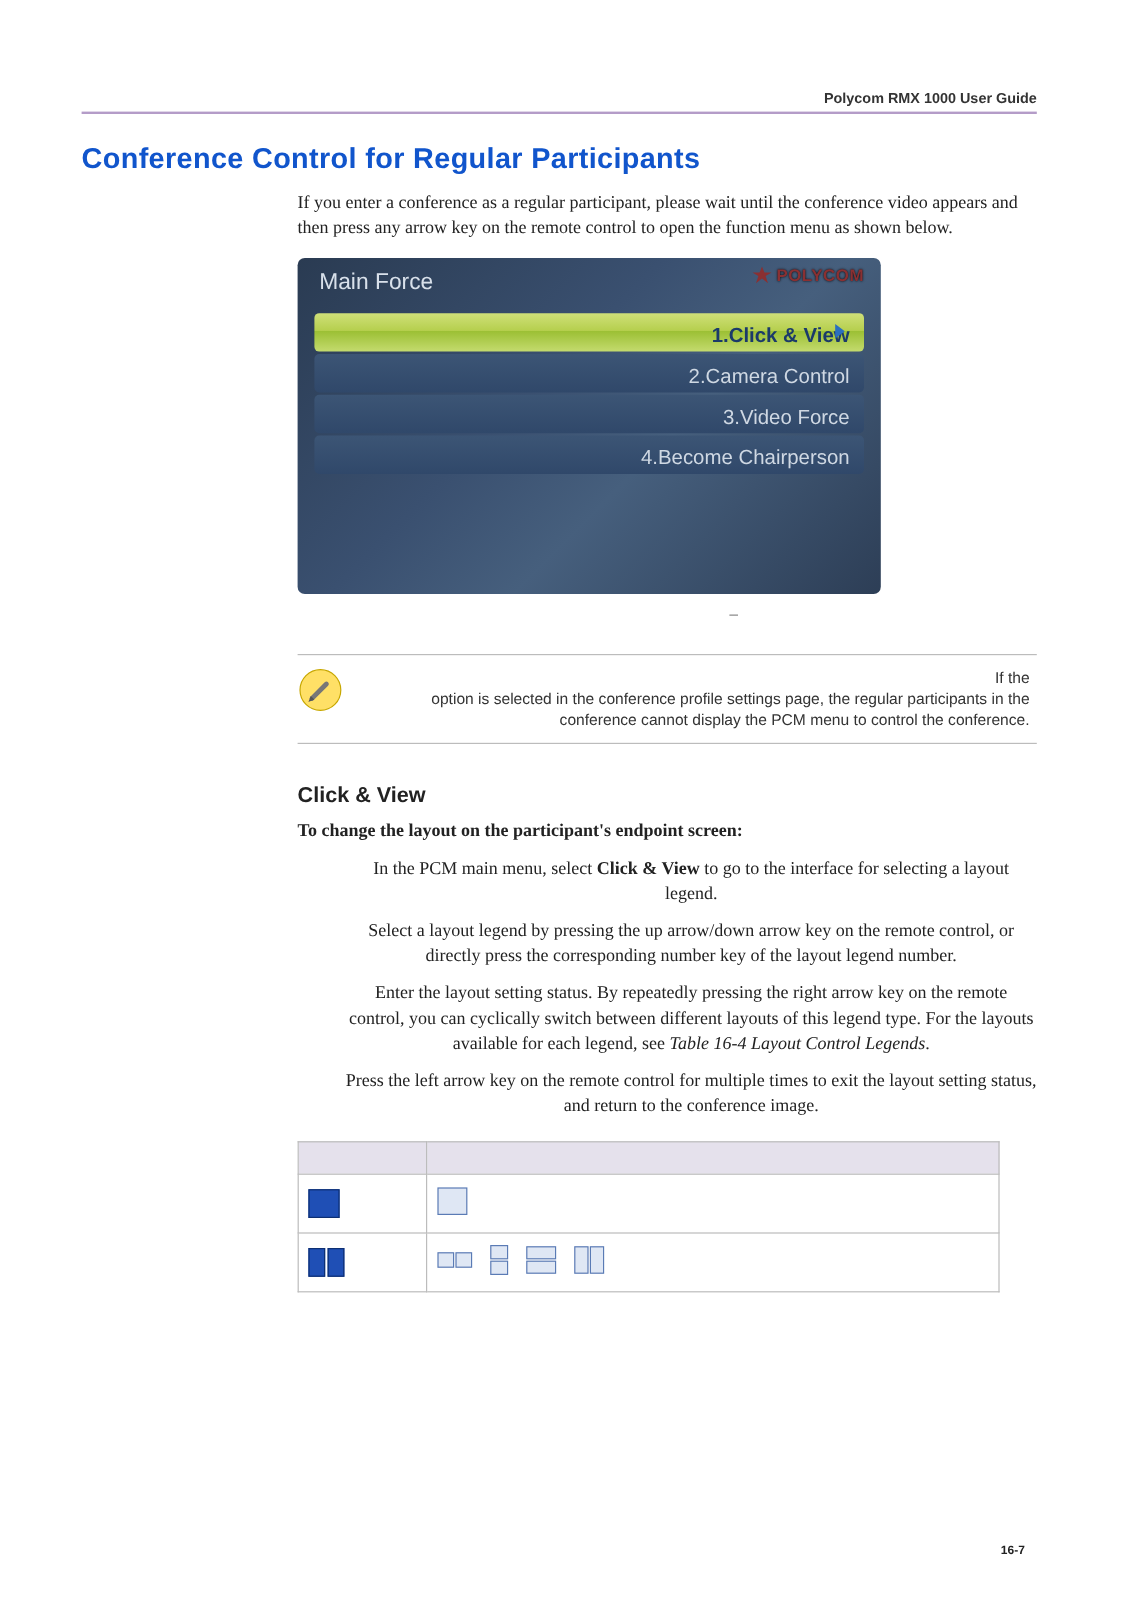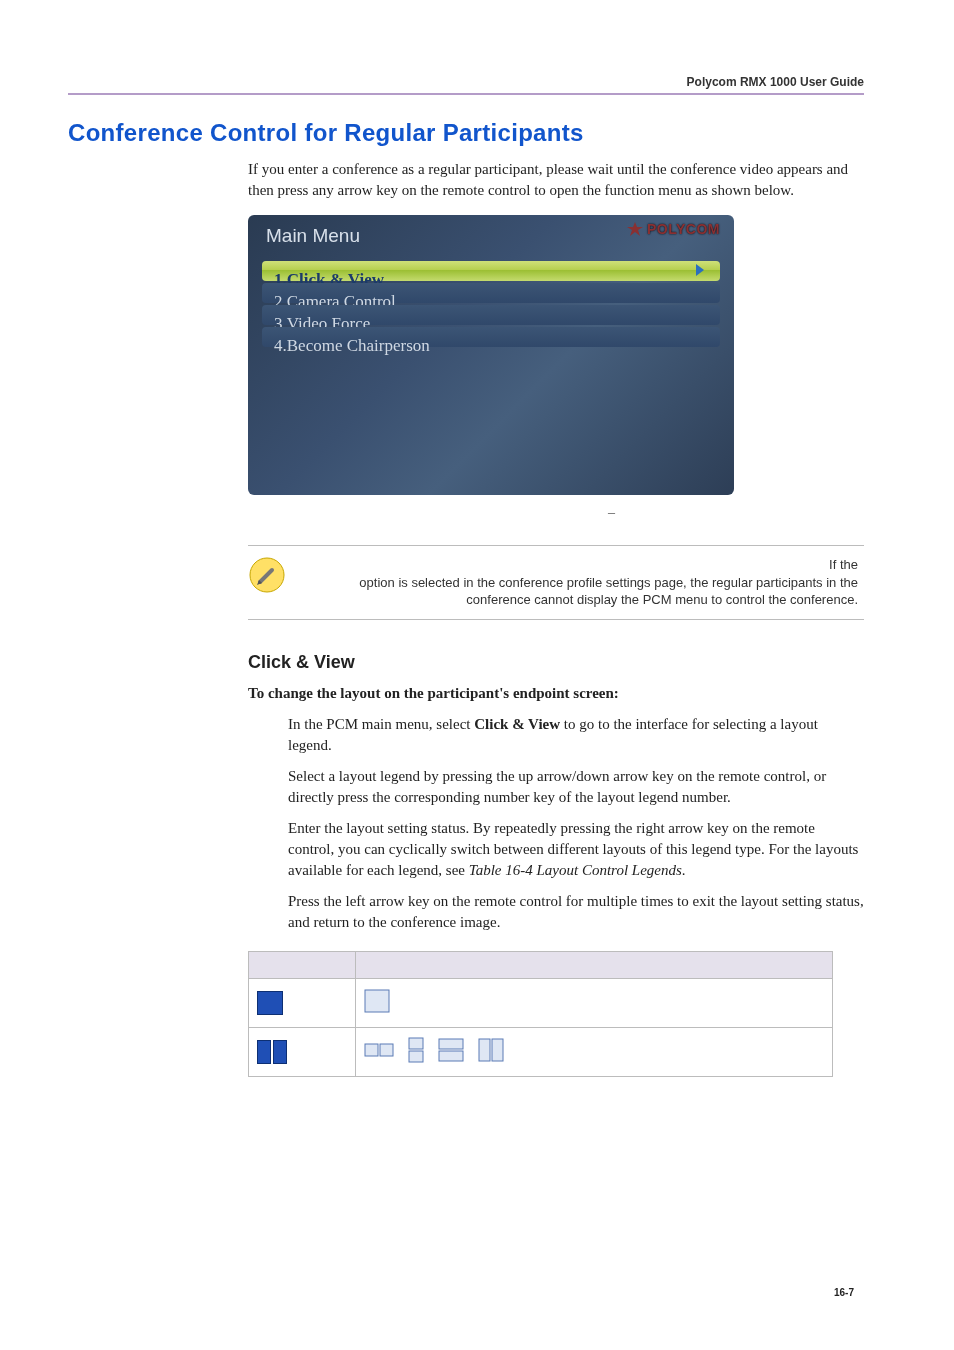--- a/index.html
+++ b/index.html
@@ -74,30 +74,31 @@
     text-shadow: 0 0 2px #000;
     display: flex;
     align-items: center;
     gap: 4px;
   }
   .screenshot .menu {
     position: absolute;
     left: 14px; right: 14px; top: 46px;
   }
   .screenshot .menu-item {
-    height: 20px;
+    height: 32px;
     line-height: 38px;
     padding: 0 12px;
     color: #cfd8e3;
-    font-family: Liberation Serif, serif;
+    font-family: Liberation Sans, sans-serif;
     font-size: 17px;
     border-radius: 4px;
     margin-bottom: 2px;
     background: linear-gradient(#3c5575, #30486a);
     position: relative;
+    text-align: right;
   }
   .screenshot .menu-item.sel {
     background: linear-gradient(#cfe079, #b6cf4e 45%, #9bbf33 46%, #c4db6e);
     color: #1b3a6a;
     font-weight: bold;
   }
   .screenshot .menu-item.sel .chev {
     position: absolute;
     right: 14px; top: 50%;
     transform: translateY(-50%);
@@ -134,20 +135,21 @@
     font-family: "Futura", "Century Gothic", "Trebuchet MS", Arial, sans-serif;
     font-size: 18px;
     font-weight: bold;
     color: #222;
   }
   .body-text .bold-line {
     font-weight: bold;
   }
   .step-list {
     margin-left: 40px;
+    text-align: center;
   }
   .step-list p {
     margin: 10px 0;
   }
   .italic { font-style: italic; }
 
   
   table.layout-table {
     margin: 18px 0 0 180px;
     border-collapse: collapse;
@@ -196,21 +198,21 @@
   <div class="header-right">Polycom RMX 1000 User Guide</div>
   <hr class="header-rule">
 
   <h1 class="section-title">Conference Control for Regular Participants</h1>
 
   <div class="body-text">
     <p>If you enter a conference as a regular participant, please wait until the conference video appears and then press any arrow key on the remote control to open the function menu as shown below.</p>
   </div>
 
   <div class="screenshot">
-    <div class="mm-head">Main Menu</div>
+    <div class="mm-head">Main Force</div>
     <div class="logo">
       <svg width="16" height="14" viewBox="0 0 16 14">
         <polygon points="8,0 10,5 16,5 11,8 13,14 8,10 3,14 5,8 0,5 6,5" fill="#8a3032"></polygon>
       </svg>
       <span>POLYCOM</span>
     </div>
     <div class="menu">
       <div class="menu-item sel">
         <span>1.Click &amp; View</span>
         <span class="chev">

